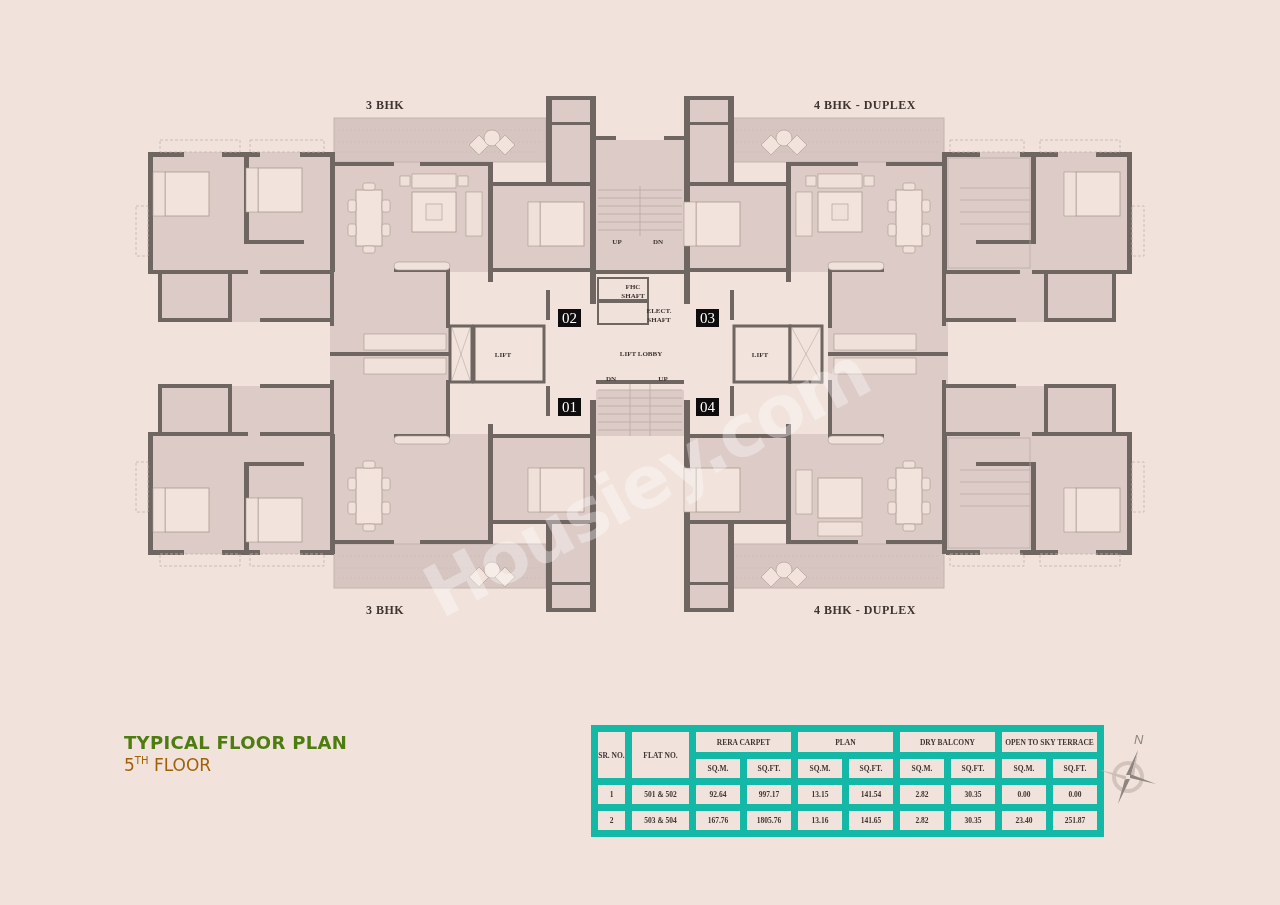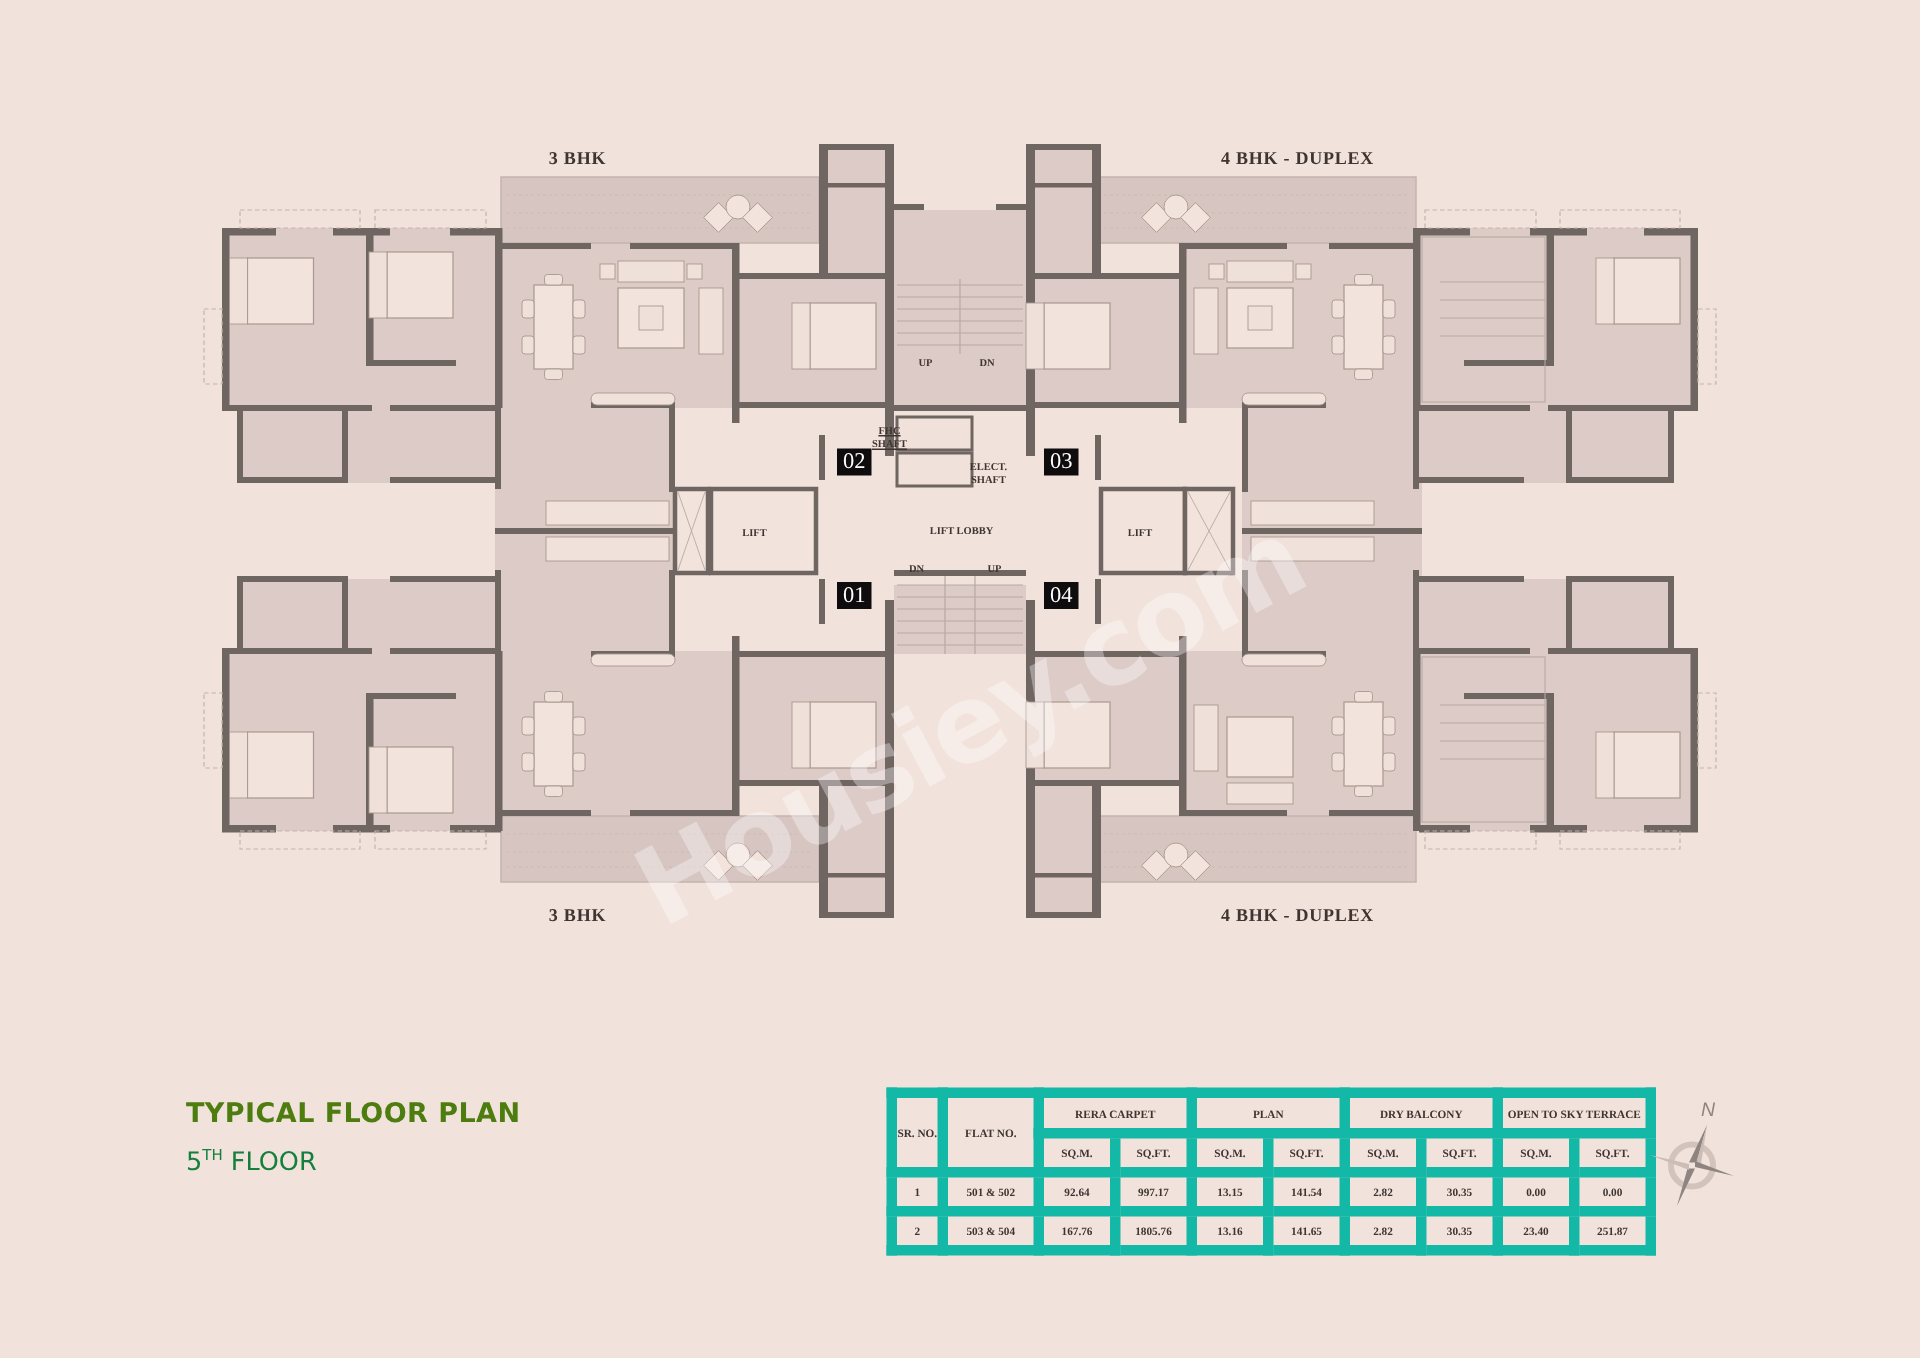--- a/index.html
+++ b/index.html
@@ -1,23 +1,23 @@
 <!DOCTYPE html>
 <html><head>
 <meta charset="utf-8">
 <style>
   html, body { margin:0; padding:0; }
   body { width:1280px; height:905px; background:#f2e2dc; position:relative; overflow:hidden; font-family:"DejaVu Serif", serif; }
   .plan { position:absolute; left:0; top:0; width:1280px; height:905px; }
   .unit-label { position:absolute; font-family:"Liberation Serif", serif; font-size:12px; color:#3e3532; letter-spacing:0.5px; font-weight:bold; transform:translateX(-50%); white-space:nowrap; }
   .small-label { position:absolute; font-family:"Liberation Serif", serif; font-size:7px; color:#3e3532; font-weight:bold; transform:translateX(-50%); text-align:center; line-height:9px; white-space:nowrap; }
-  .flat-badge { position:absolute; background:#0e0c0c; color:#fff; font-family:"Liberation Serif", serif; font-size:15px; width:23px; height:18px; line-height:18px; text-align:center; }
+  .flat-badge { position:absolute; background:#0e0c0c; color:#fff; font-family:"Liberation Serif", serif; font-size:15px; width:23px; height:18px; line-height:18px; text-align:center;margin-top:10px; }
   .title-block { position:absolute; left:124px; top:732px; }
   .title-main { font-family:"DejaVu Sans", sans-serif; font-size:18px; font-weight:bold; color:#4d7c0f; letter-spacing:0.3px; }
-  .title-sub { font-family:"DejaVu Sans", sans-serif; font-size:17px; color:#15803d; margin-top:12px; }
+  .title-sub { font-family:"DejaVu Sans", sans-serif; font-size:17px; color:#a16207; margin-top:2px; }
   .title-sub sup { font-size:10px; vertical-align:top; position:relative; top:0px; }
   table.area { position:absolute; left:591px; top:725px; border-collapse:collapse; font-family:"Liberation Serif", serif; font-size:7.5px; font-weight:bold; color:#3e3532; }
   table.area td, table.area th { border:7px solid #14b8a6; text-align:center; padding:0; height:19px; }
   table.area th { font-weight:bold; }
   .compass { position:absolute; left:1096px; top:730px; width:62px; height:75px; }
   .watermark { position:absolute; left:410px; top:370px; font-family:"DejaVu Sans", sans-serif; font-size:72px; color:rgba(255,255,255,0.35); transform:rotate(-28deg); transform-origin:left top; font-weight:bold; letter-spacing:-2px; }
 </style>
 </head>
 <body>
 
@@ -331,21 +331,21 @@
   </g>
 </svg>
 
 <div class="unit-label" style="left:385px; top:98px;">3 BHK</div>
 <div class="unit-label" style="left:865px; top:98px;">4 BHK - DUPLEX</div>
 <div class="unit-label" style="left:385px; top:603px;">3 BHK</div>
 <div class="unit-label" style="left:865px; top:603px;">4 BHK - DUPLEX</div>
 
 <div class="small-label" style="left:617px; top:238px;">UP</div>
 <div class="small-label" style="left:658px; top:238px;">DN</div>
-<div class="small-label" style="left:593px; top:283px; width:30px; white-space:normal;text-decoration:underline;">FHC SHAFT</div>
+<div class="small-label" style="left:633px; top:283px; width:30px; white-space:normal;">FHC SHAFT</div>
 <div class="small-label" style="left:623px; top:307px; width:30px; white-space:normal;margin-left:36px;">ELECT. SHAFT</div>
 <div class="small-label" style="left:503px; top:351px;">LIFT</div>
 <div class="small-label" style="left:760px; top:351px;">LIFT</div>
 <div class="small-label" style="left:641px; top:350px;">LIFT LOBBY</div>
 <div class="small-label" style="left:611px; top:375px;">DN</div>
 <div class="small-label" style="left:663px; top:375px;">UP</div>
 
 <div class="flat-badge" style="left:558px; top:388px;">01</div>
 <div class="flat-badge" style="left:558px; top:299px;">02</div>
 <div class="flat-badge" style="left:696px; top:299px;">03</div>

